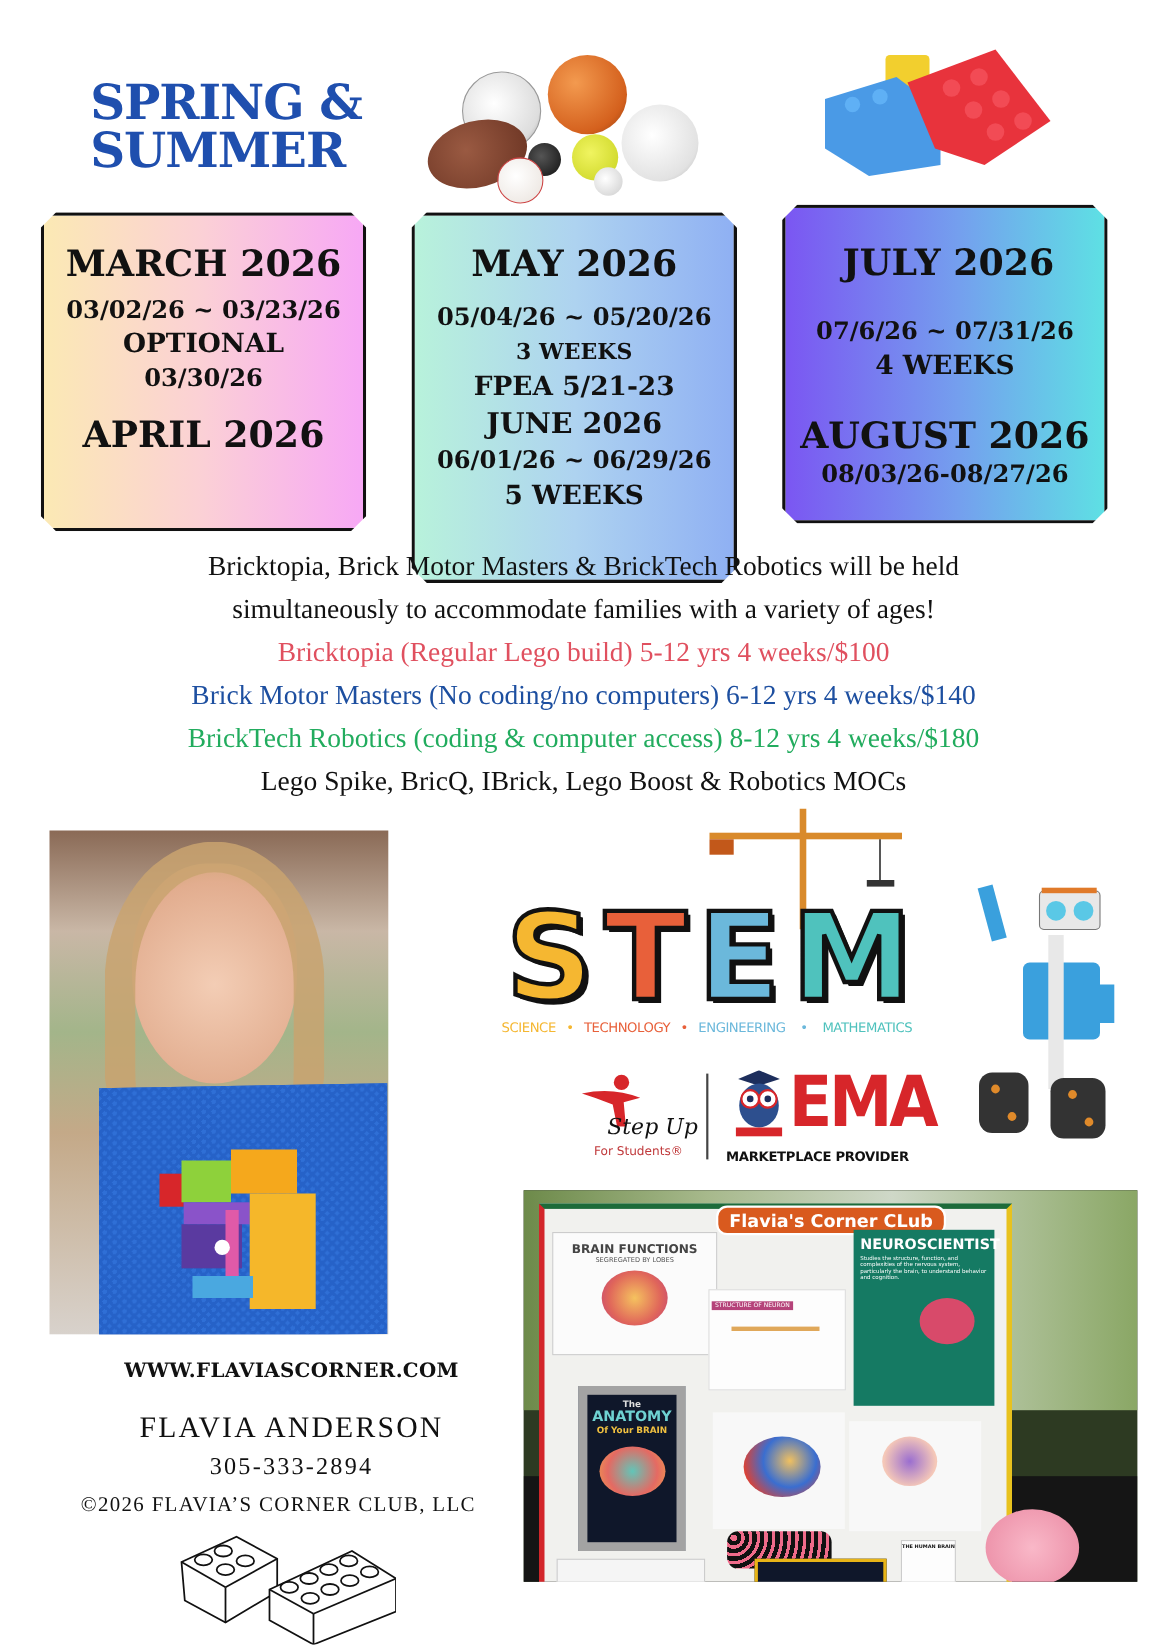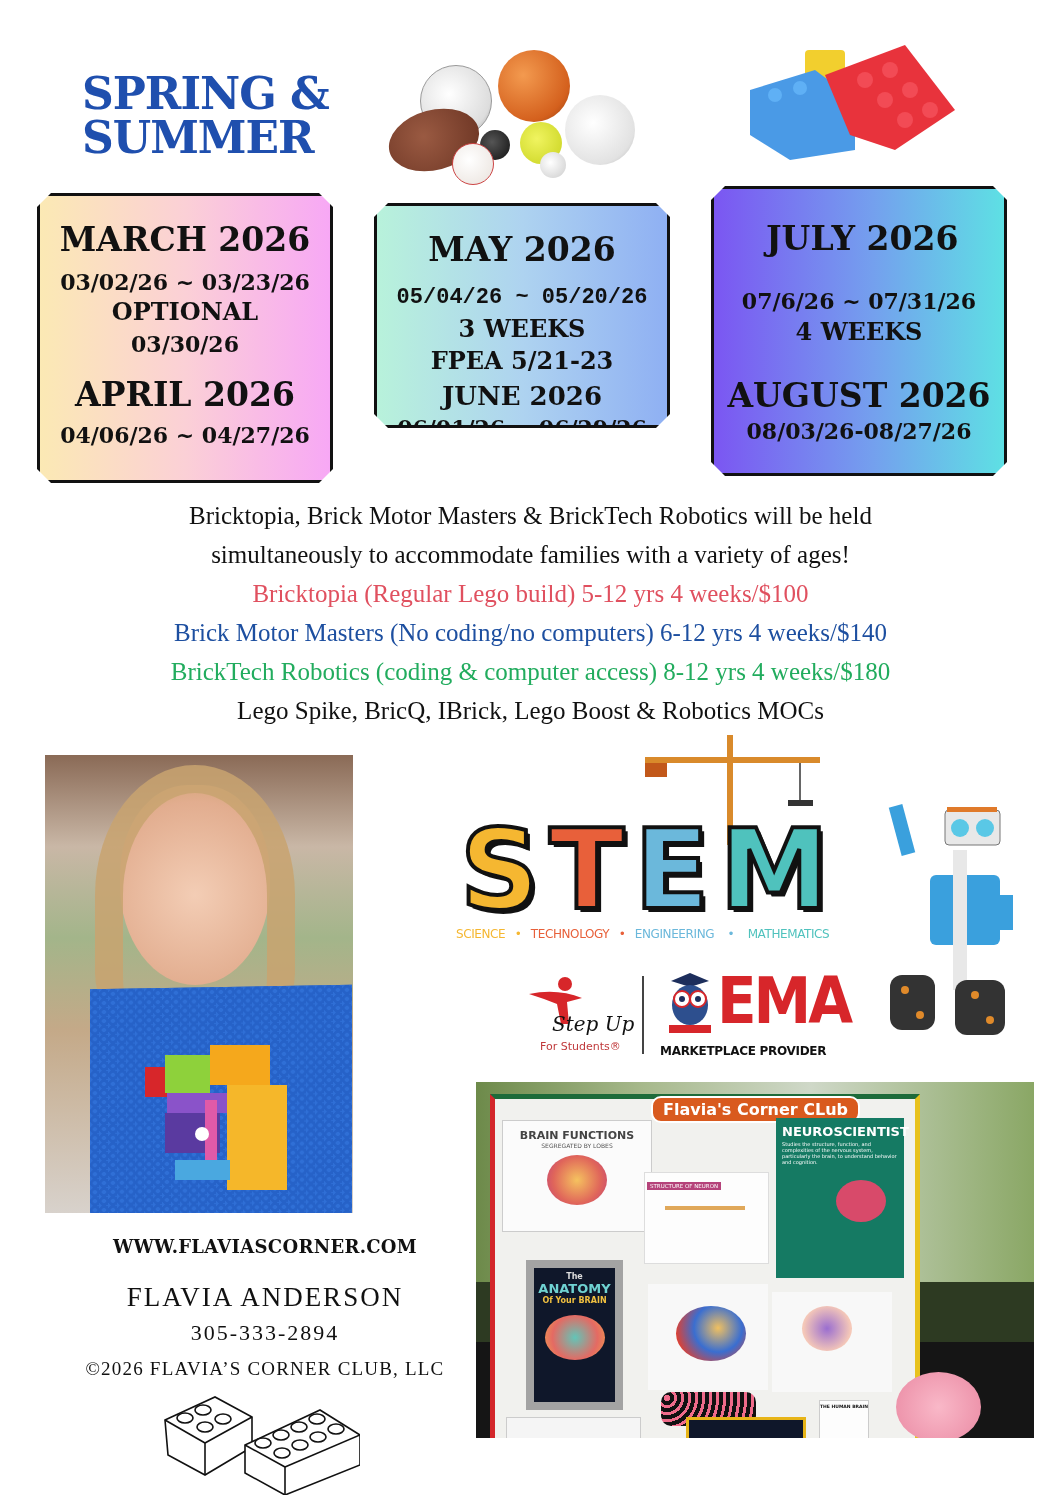--- a/index.html
+++ b/index.html
@@ -22,21 +22,21 @@
   
   .card { position: absolute; border: 3px solid #111;
           clip-path: polygon(14px 0, calc(100% - 14px) 0, 100% 14px, 100% calc(100% - 14px), calc(100% - 14px) 100%, 14px 100%, 0 calc(100% - 14px), 0 14px);
           text-align: center; font-weight: bold; color: #111; }
   .card .line { display: block; white-space: nowrap; }
   .card .mh { font-size: 33px; }
   .card .dt { font-size: 22px; }
 
   .card1 { left: 37px; top: 193px; width: 296px; height: 290px;
            background: linear-gradient(90deg, #fbe9b4 0%, #fbd0d6 50%, #f7a8f5 100%); }
-  .card2 { left: 374px; top: 203px; width: 296px; height: 225px;
+  .card2 { left: 374px; top: 193px; width: 296px; height: 337px;
            background: linear-gradient(90deg, #b8f2db 0%, #aed3f0 50%, #8fb0f3 100%); }
   .card3 { left: 711px; top: 186px; width: 296px; height: 290px;
            background: linear-gradient(90deg, #7b56f2 0%, #74a0ee 55%, #5ee0e4 100%); }
 
   
   .info { left: 40px; top: 496px; width: 981px; text-align: center; font-family: "Liberation Serif", serif; font-size: 25px; }
   .info .row { line-height: 39px; white-space: nowrap; }
   .red { color: #e0505f; }
   .blue { color: #1d4fa0; }
   .green { color: #22ac5e; }
@@ -58,21 +58,21 @@
   
   .robot { left: 875px; top: 795px; width: 150px; height: 245px; }
 
   
   .logos { left: 522px; top: 968px; width: 300px; height: 95px; }
 
   
   .website { left: 60px; top: 1236px; width: 410px; text-align: center; font-weight: bold; font-size: 18px; letter-spacing: 0.3px; }
   .name { left: 60px; top: 1282px; width: 410px; text-align: center; font-size: 27px; letter-spacing: 2px; font-family: "Liberation Serif", serif; }
   .phone { left: 60px; top: 1320px; width: 410px; text-align: center; font-size: 22px; letter-spacing: 2px; font-family: "Liberation Serif", serif; }
-  .copyright { left: 60px; top: 1358px; width: 410px; text-align: center; font-size: 19px; letter-spacing: 1.2px; font-family: "Liberation Serif", serif; }
+  .copyright { left: 48px; top: 1358px; width: 410px; text-align: center; font-size: 19px; letter-spacing: 1.2px; font-family: "Liberation Serif", serif; }
   .bricks-bottom { left: 160px; top: 1385px; width: 200px; height: 110px; }
 </style>
 </head>
 <body>
 
 <div class="abs title">
   <div>SPRING &amp;</div>
   <div>SUMMER</div>
 </div>
 
@@ -104,30 +104,29 @@
 <div class="card card1">
   <div style="padding-top:24px;">
     <span class="line mh">MARCH 2026</span>
     <div style="height:8px"></div>
     <span class="line dt" style="line-height:30px;">03/02/26 ~ 03/23/26</span>
     <span class="line dt" style="line-height:30px;font-size:24px;text-align:center;">OPTIONAL</span>
     <span class="line dt" style="line-height:34px;">03/30/26</span>
     <div style="height:14px"></div>
     <span class="line mh">APRIL 2026</span>
     <div style="height:8px"></div>
-    <span class="line dt">04/06/26 ~ 04/27/26</span>
   </div>
 </div>
 
 <div class="card card2">
   <div style="padding-top:24px;">
     <span class="line mh">MAY 2026</span>
     <div style="height:14px"></div>
-    <span class="line dt" style="line-height:30px;font-family:Liberation Mono, monospace;">05/04/26 ~ 05/20/26</span>
-    <span class="line dt" style="line-height:32px;font-size:24px;">3 WEEKS</span>
+    <span class="line dt" style="line-height:30px;">05/04/26 ~ 05/20/26</span>
+    <span class="line dt" style="line-height:32px;font-size:20px;">3 WEEKS</span>
     <span class="line dt" style="line-height:32px;font-size:24px;">FPEA 5/21-23</span>
     <div style="height:4px"></div>
     <span class="line mh" style="font-size:26px;">JUNE 2026</span>
     <span class="line dt" style="line-height:34px;">06/01/26 ~ 06/29/26</span>
     <span class="line dt" style="line-height:30px;font-size:24px;">5 WEEKS</span>
   </div>
 </div>
 
 <div class="card card3">
   <div style="padding-top:30px;">

